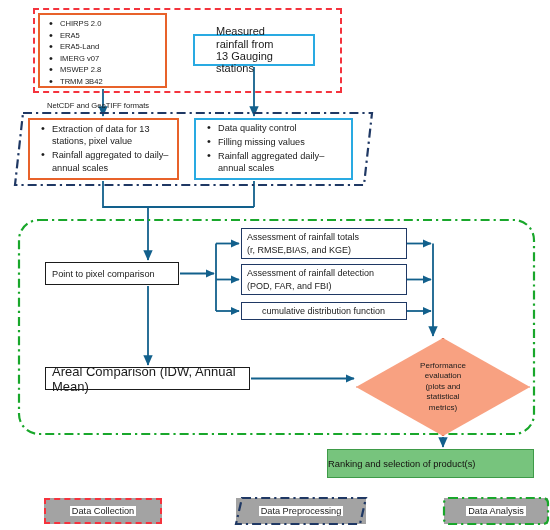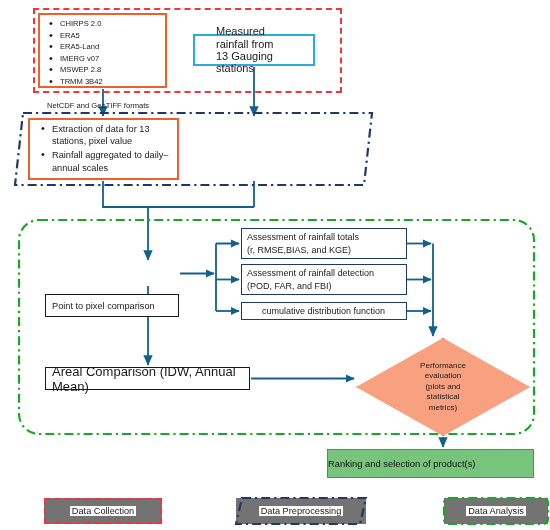--- a/index.html
+++ b/index.html
@@ -5,21 +5,20 @@
   html,body{margin:0;padding:0;background:#ffffff;}
   body{
     font-family:"Liberation Sans","DejaVu Sans",sans-serif;
     -webkit-font-smoothing:antialiased;
   }
   #stage{
     position:relative;
     width:550px;height:530px;
     background:#ffffff;
     overflow:hidden;
-    border-radius:9px;
   }
   svg#wires{position:absolute;left:0;top:0;width:550px;height:530px;pointer-events:none;}
 
   .grp{position:absolute;box-sizing:border-box;}
 
   
   .grp-collect{
     left:33px;top:8px;width:309px;height:85px;
     border:2.2px dashed #f4333d;
   }
@@ -73,21 +72,20 @@
     border:2.2px solid #29aae2;
     font-size:9.2px;line-height:12.6px;
     padding:3px 4px 3px 9px;
   }
 
   .n-p2p{
     left:45px;top:262px;width:134px;height:23px;
     border:1.6px solid #1b1b1b;
     font-size:9.2px;
     padding:0 6px;
-    margin-top:32px;
   }
 
   .n-areal{
     left:45px;top:367px;width:205px;height:23px;
     border:1.6px solid #1b1b1b;
     font-size:13px;
     padding:0 6px;
   }
 
   .n-a1{
@@ -132,21 +130,21 @@
     position:absolute;inset:0;
     display:flex;flex-direction:column;align-items:center;justify-content:center;
     font-size:8px;line-height:10.6px;color:#1b1b1b;text-align:center;
   }
 
   
   .legend{position:absolute;left:0;top:496px;width:550px;height:34px;}
   .lg{
     position:absolute;box-sizing:border-box;height:26px;
     display:flex;align-items:center;justify-content:center;
-    font-size:9.2px;color:#1b1b1b;background:#737373;
+    font-size:9.2px;color:#1b1b1b;background:#a3a3a3;
   }
   .lg1{left:44px;top:2px;width:118px;border:2.2px dashed #f4333d;}
   .lg2{left:236px;top:2px;width:130px;text-align:right;}
   .lg3{left:444px;top:2px;width:104px;border:2.2px dashed #19a72b;}
   .lg .lbl{position:relative;z-index:2;background:#ffffff;padding:0 2px;}
   .lgsvg{position:absolute;left:-3px;top:-3px;overflow:visible;}
 </style>
 </head>
 <body>
 
@@ -223,20 +221,27 @@
     <div>13 Gauging stations</div>
   </div>
 
   <div class="node n-extract">
     <ul>
       <li>Extraction of data for 13 stations, pixel value</li>
       <li>Rainfall aggregated to daily–annual scales</li>
     </ul>
   </div>
 
+  <div class="node n-qc">
+    <ul>
+      <li>Data quality control</li>
+      <li>Filling missing values</li>
+      <li>Rainfall aggregated daily–annual scales</li>
+    </ul>
+  </div>
 
   <div class="node n-p2p">
     <div>Point to pixel comparison</div>
   </div>
 
   <div class="node n-areal">
     <div>Areal Comparison (IDW, Annual Mean)</div>
   </div>
 
   <div class="node n-a1">

